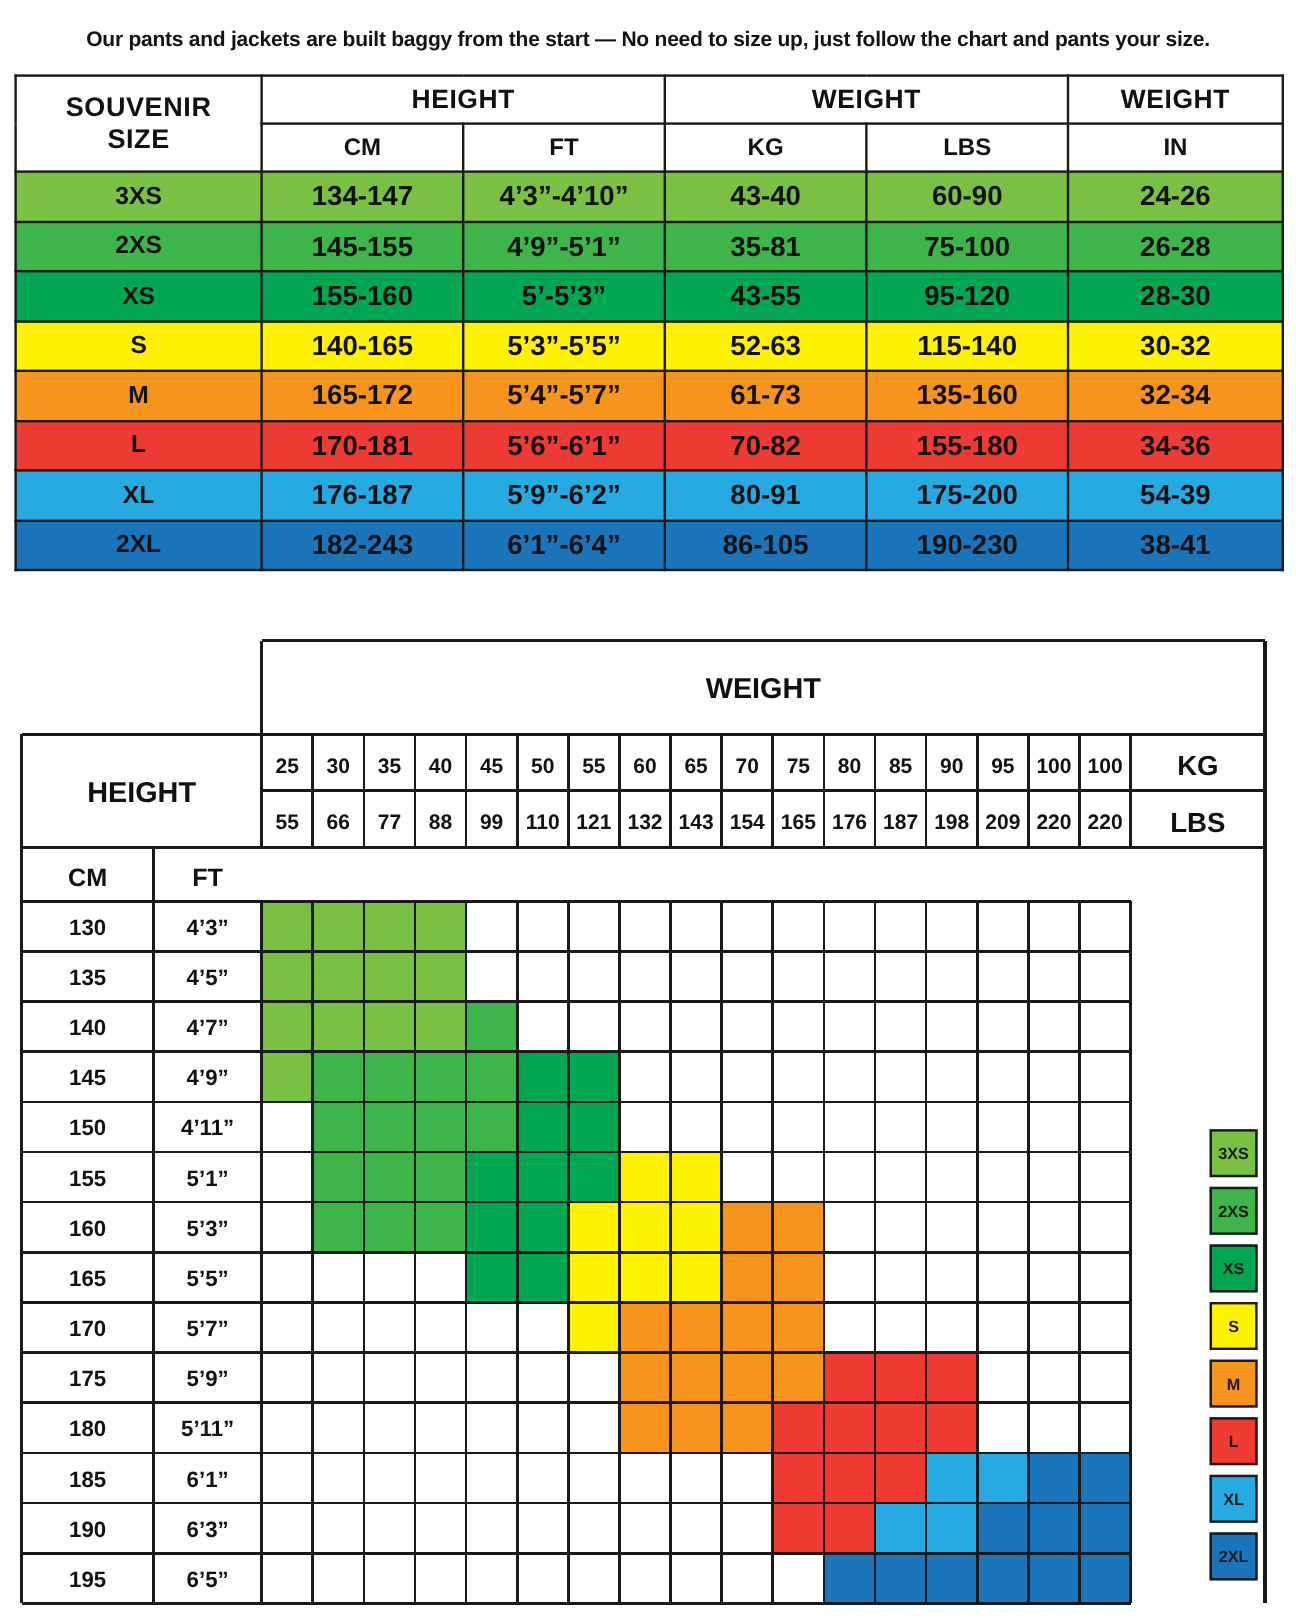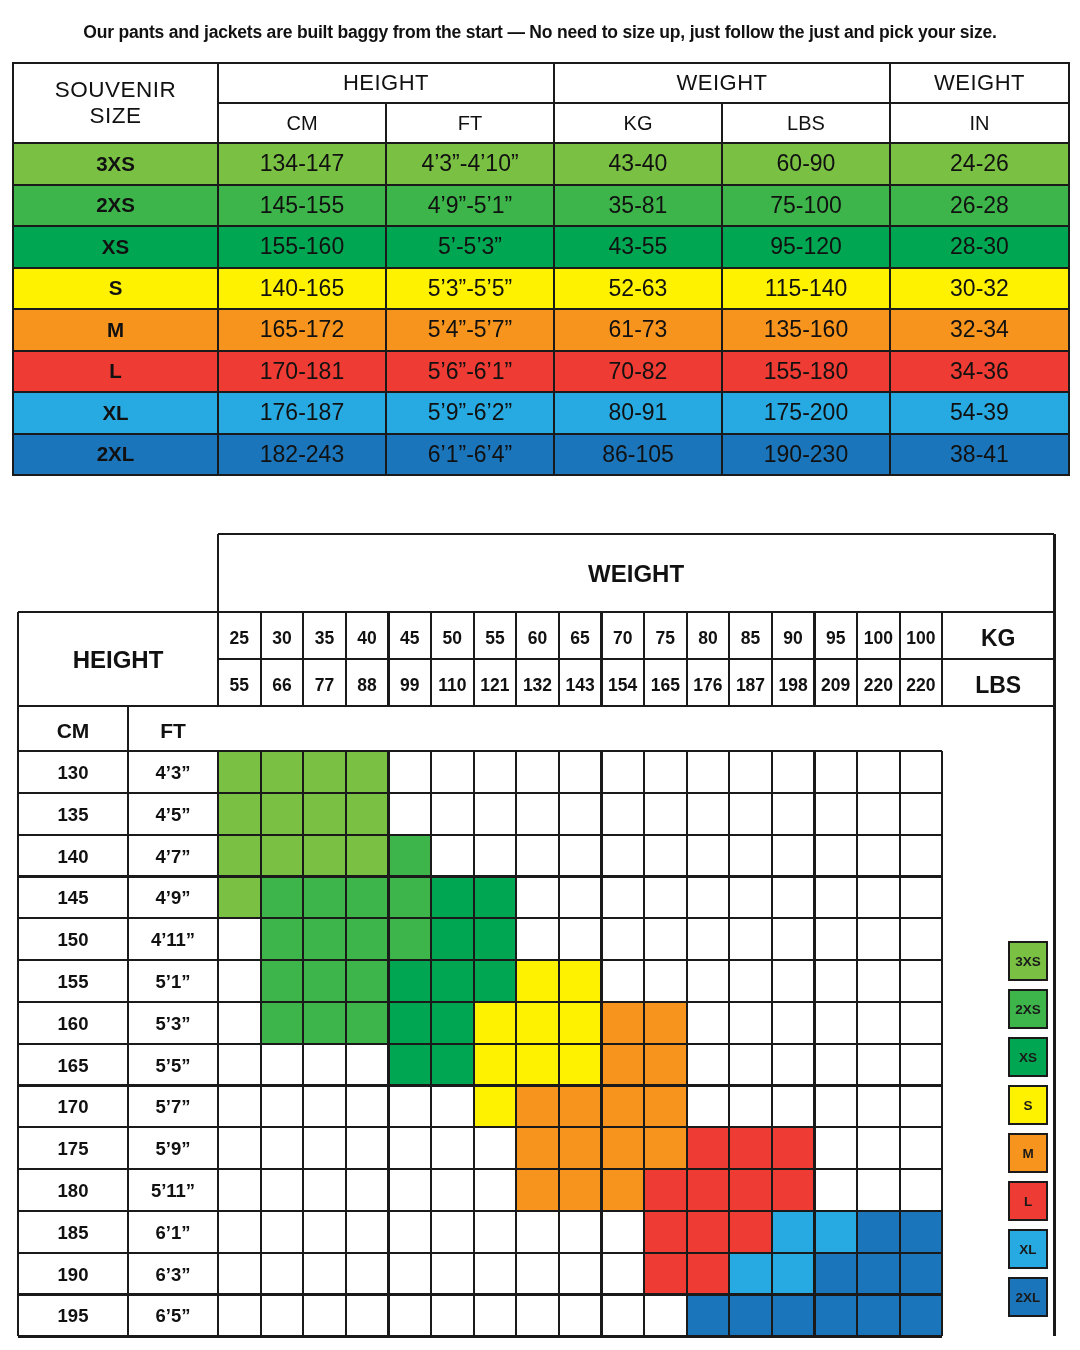--- a/index.html
+++ b/index.html
@@ -24,21 +24,21 @@
   
   #table1 {
     position:absolute; left:12px; top:62px;
     width:1056px;
     border-collapse:collapse;
     table-layout:fixed;
   }
   #table1 td, #table1 th {
     border:2px solid #1a1a1a;
     text-align:center;
-    font-weight:normal;
+    font-weight:bold;
     color:#111;
     padding:0;
   }
   #table1 .hcell { font-size:22px; height:40px; letter-spacing:0.5px; }
   #table1 .hcell.big { font-size:22.5px; }
   #table1 .sub   { font-size:20px; height:40px; }
   #table1 td.data { font-size:23px; height:41.5px; }
   #table1 td.sizecol { font-size:20.5px; font-weight:bold; }
   .c-sz { width:205px; } .c-cm{width:168px;} .c-ft{width:168px;}
   .c-kg { width:168px; } .c-lb{width:168px;} .c-in{width:179px;}
@@ -56,21 +56,21 @@
   .legitem {
     width:40px; height:40px; margin-bottom:8px;
     border:2px solid #1a1a1a;
     display:flex; align-items:center; justify-content:center;
     font-size:13.5px; font-weight:bold; color:#1a1a1a;
   }
 </style>
 </head>
 <body>
 
-<div id="headline">Our pants and jackets are built baggy from the start — No need to size up, just follow the just and pick your size.</div>
+<div id="headline">Our pants and jackets are built baggy from the start — No need to size up, just follow the chart and pants your size.</div>
 
 <table id="table1">
   <colgroup>
     <col class="c-sz">
       <col class="c-cm">
       <col class="c-ft">
     <col class="c-kg">
       <col class="c-lb">
       <col class="c-in">
   </colgroup>

